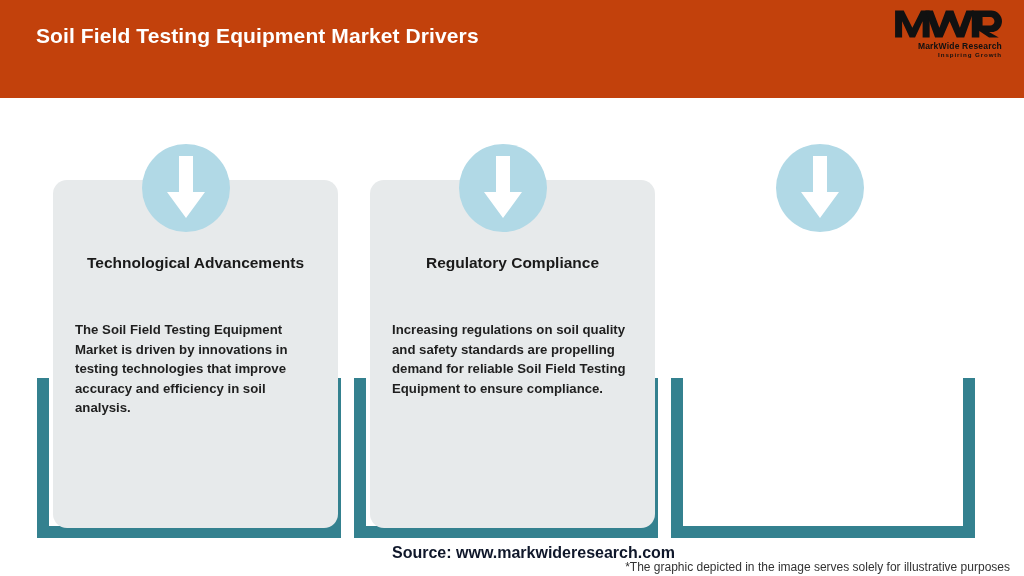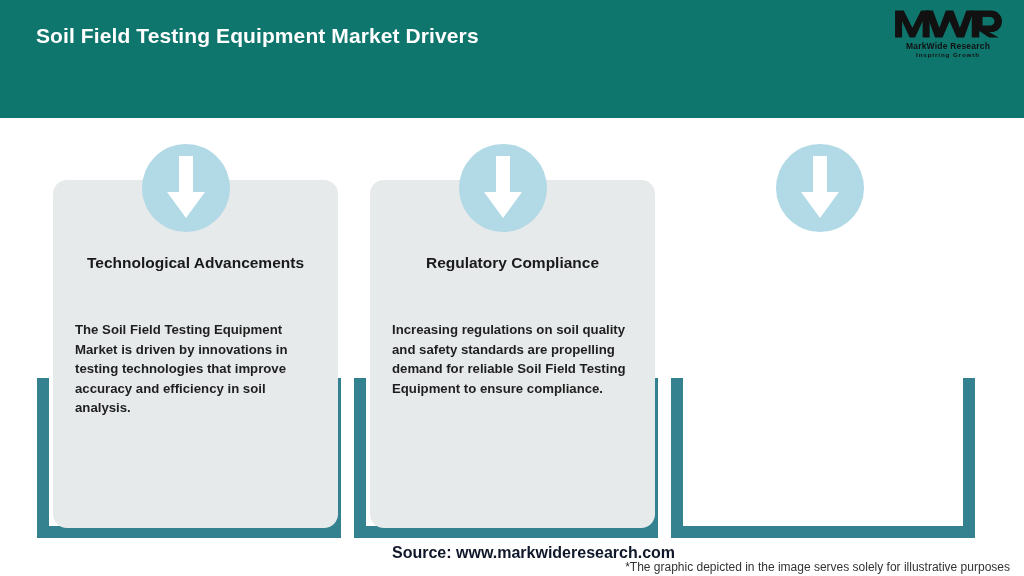--- a/index.html
+++ b/index.html
@@ -14,42 +14,42 @@
     overflow: hidden;
     position: relative;
   }
 
   
   .header-band {
     position: absolute;
     left: 0;
     top: 0;
     width: 1024px;
-    height: 118px;
-    background: #0f766e;
+    height: 98px;
+    background: #c2410c;
   }
   .header-title {
     position: absolute;
     left: 36px;
     top: 24px;
     font-size: 21px;
     font-weight: bold;
     color: #ffffff;
     letter-spacing: 0.1px;
     white-space: nowrap;
   }
 
   
   .logo-wrap {
     position: absolute;
     right: 22px;
     top: 8px;
     width: 108px;
     height: 54px;
-    text-align: center;
+    text-align: right;
   }
   .logo-mark {
     width: 108px;
     height: 32px;
     display: block;
   }
   .logo-name {
     font-size: 8.5px;
     font-weight: bold;
     color: #111111;

